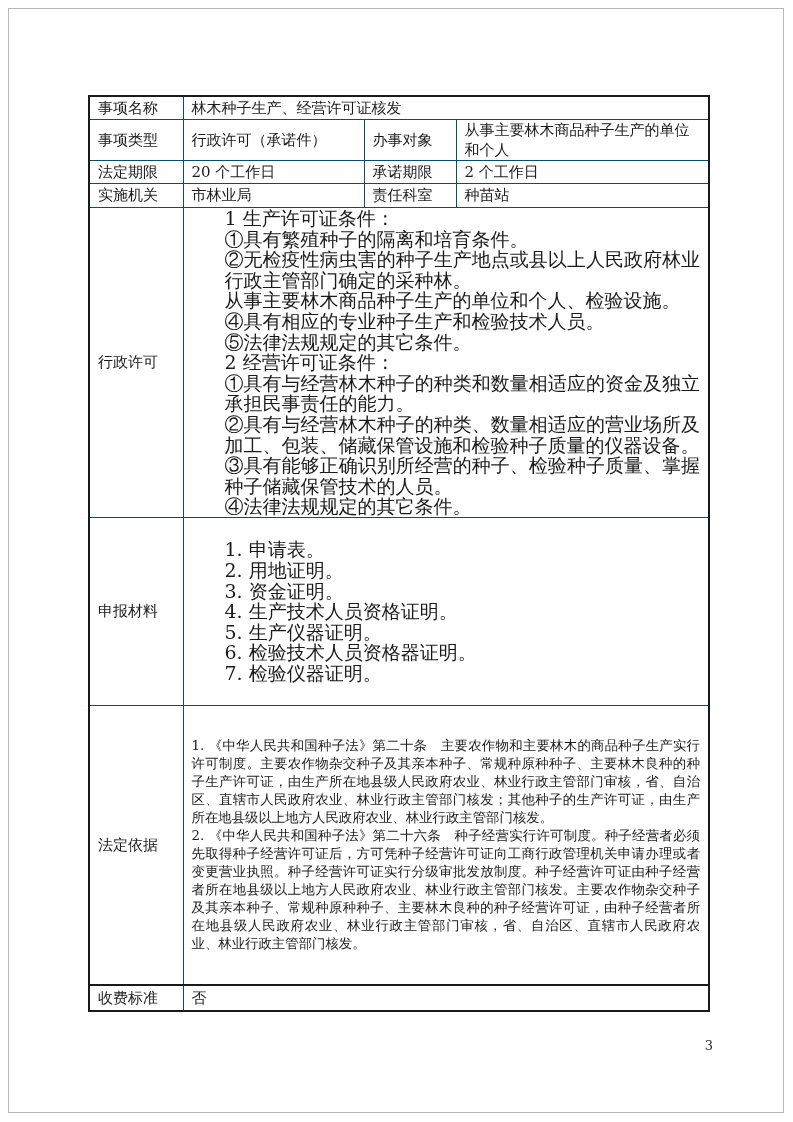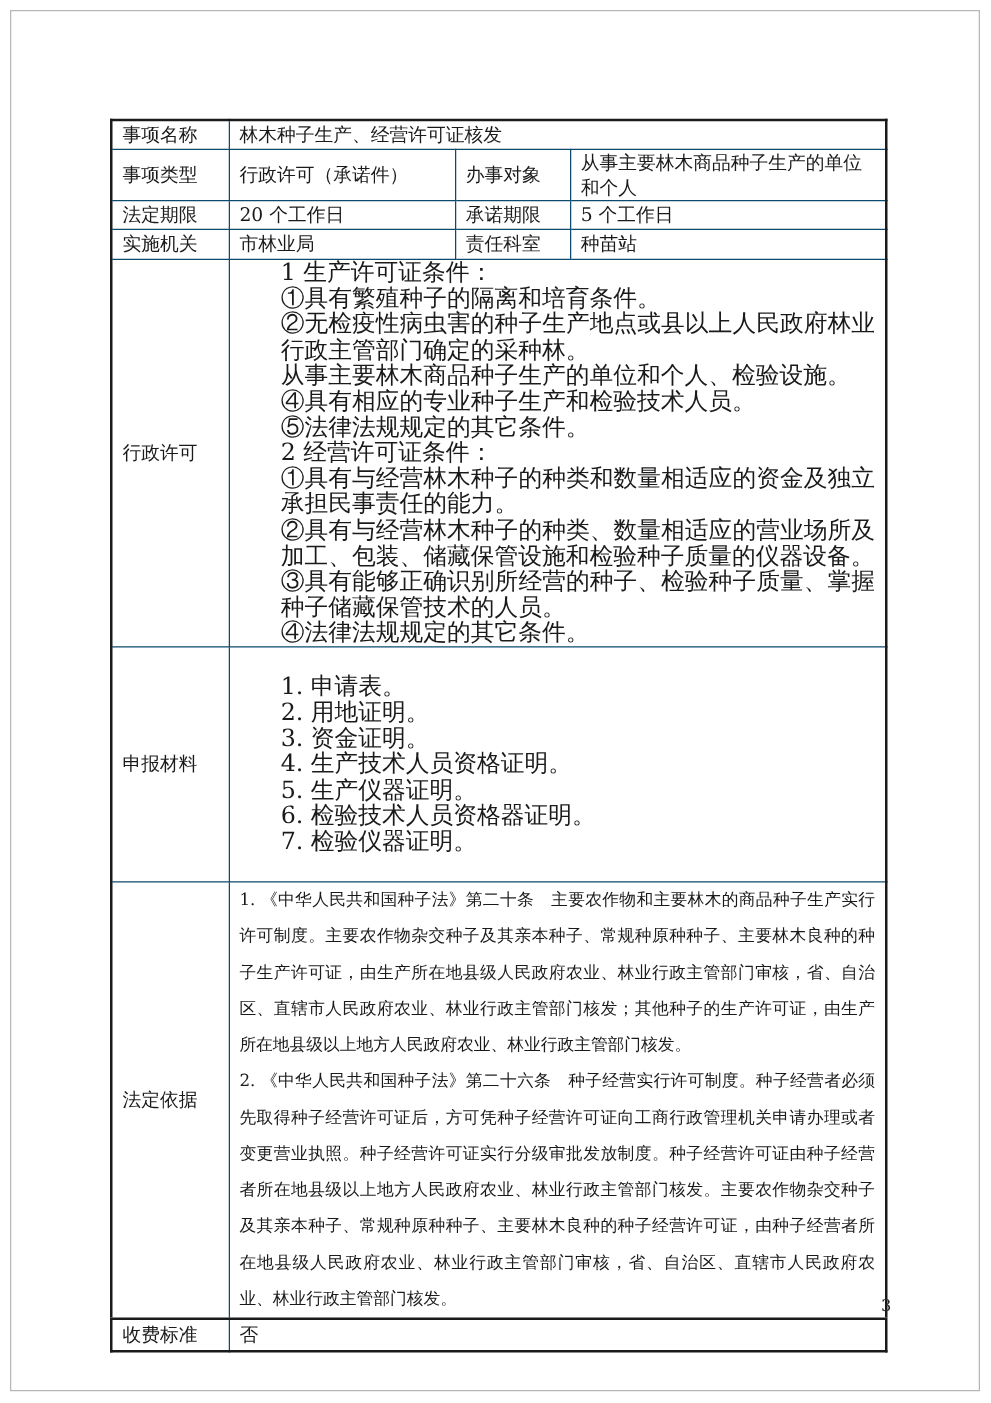--- a/index.html
+++ b/index.html
@@ -42,21 +42,21 @@
   tr.hrow { height: 23px; }
   tr.hrow2 { height: 24px; }
   td.top { vertical-align: top; padding-top: 3px; padding-bottom: 3px; }
   tr.acceptance-row { height: 269px; }
   tr.materials-row { height: 188px; }
   tr.legal-row { height: 280px; }
   tr.fee-row { height: 26px; border-radius: 13px; }
   tr.fee-row td { border-top: 2px solid #1a1a1a; }
   .sec-text { font-size: 19px; line-height: 20.6px; text-align: justify; margin-left: 33px; }
   .sec-text .line { min-height: 20.6px; }
-  .legal-text { font-size: 13.4px; line-height: 29px; text-align: justify; }
+  .legal-text { font-size: 13.4px; line-height: 18px; text-align: justify; }
   .legal-text .para { margin: 0; }
   .page-number {
     position: absolute;
     right: 80px;
     top: 1038px;
     font-size: 13px;
     color: #2a2a2a;
   }
 </style>
 </head>
@@ -79,21 +79,21 @@
     <tr class="hrow">
       <td class="lbl">事项类型</td>
       <td>行政许可（承诺件）</td>
       <td class="lbl">办事对象</td>
       <td>从事主要林木商品种子生产的单位和个人</td>
     </tr>
     <tr class="hrow">
       <td class="lbl">法定期限</td>
       <td>20 个工作日</td>
       <td class="lbl">承诺期限</td>
-      <td>5 个工作日</td>
+      <td>2 个工作日</td>
     </tr>
     <tr class="hrow2">
       <td class="lbl">实施机关</td>
       <td>市林业局</td>
       <td class="lbl">责任科室</td>
       <td>种苗站</td>
     </tr>
     <tr class="acceptance-row">
       <td class="lbl top">行政许可</td>
       <td colspan="3" class="top">

